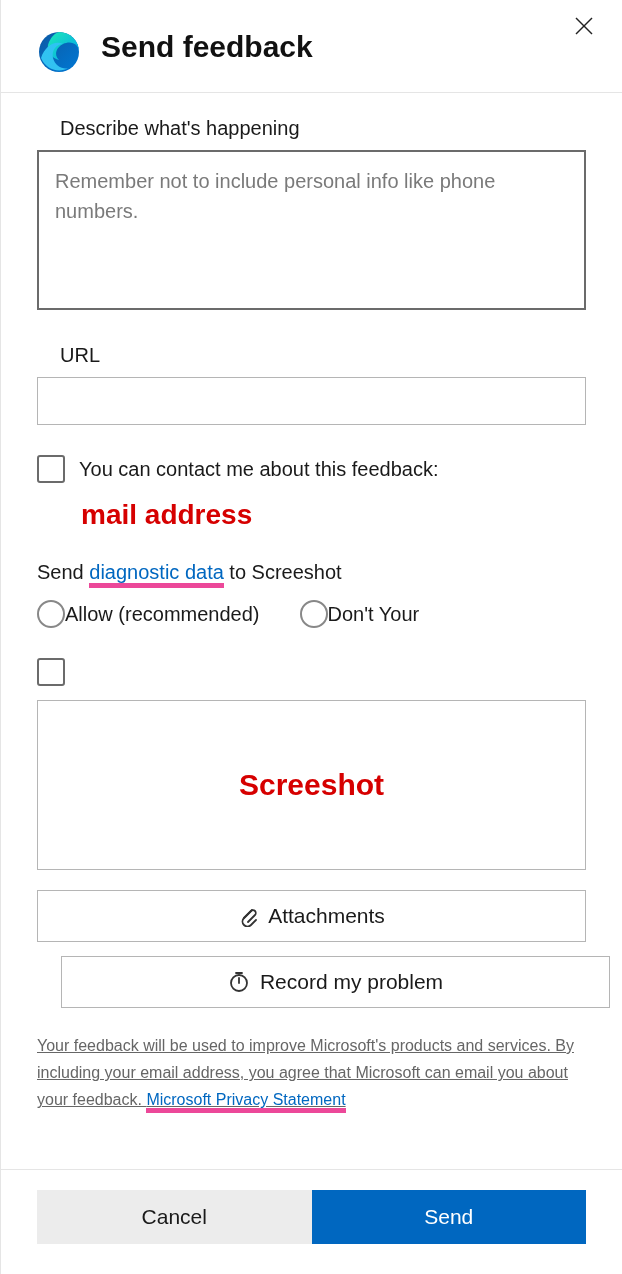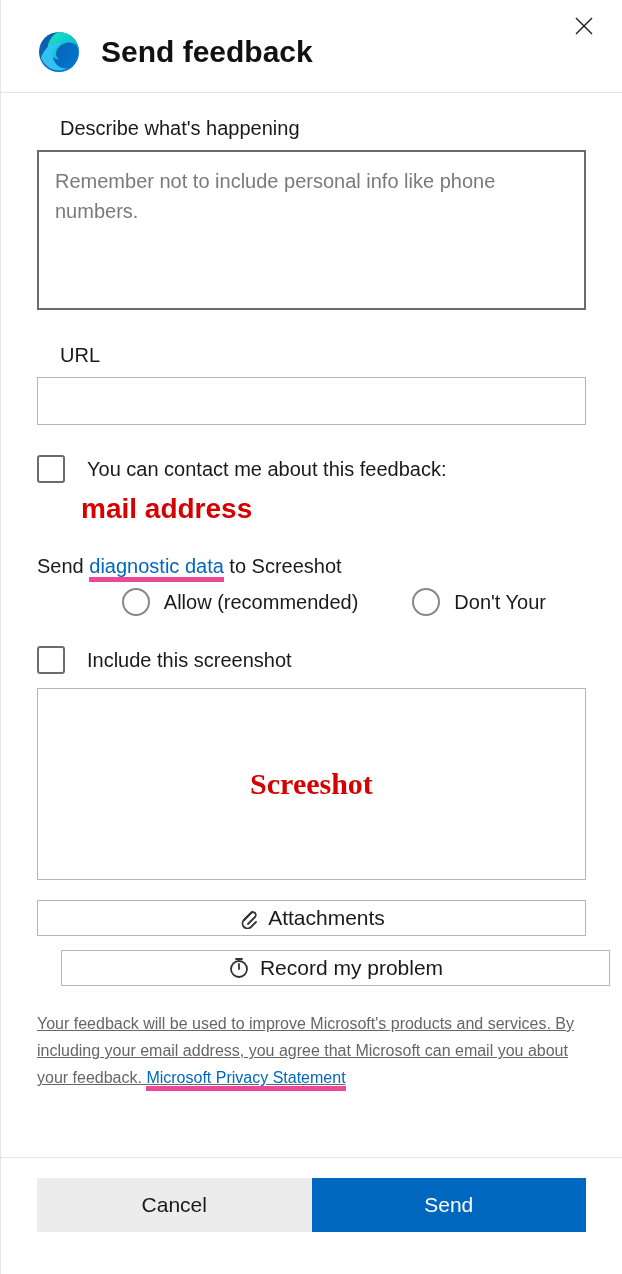--- a/index.html
+++ b/index.html
@@ -11,21 +11,20 @@
       font-family: "Segoe UI", Tahoma, Geneva, Verdana, sans-serif;
       background: #fff;
       width: 622px;
       height: 1274px;
       color: #1a1a1a;
       position: relative;
       border-left: 1px solid #e5e5e5;
     }
     .header {
       display: flex;
-      align-items: center;
       padding: 30px 56px 18px 36px;
       position: relative;
     }
     .edge-logo {
       width: 44px;
       height: 44px;
       margin-right: 20px;
       flex-shrink: 0;
     }
     .title {
@@ -80,89 +79,87 @@
       font-size: 20px;
       font-family: inherit;
       border: 1px solid #b5b5b5;
     }
     .section {
       margin-top: 30px;
     }
     .check-row {
       display: flex;
       align-items: center;
-      gap: 22px;
+      gap: 14px;
     }
     .checkbox {
       width: 28px;
       height: 28px;
       border: 2px solid #6b6b6b;
       border-radius: 3px;
       flex-shrink: 0;
       cursor: pointer;
     }
     .check-row-label {
       font-size: 20px;
       color: #1a1a1a;
     }
     .annotation-red {
       color: #d60000;
       font-size: 28px;
       font-weight: 700;
       margin-left: 44px;
-      margin-top: 10px;
+      margin-top: 16px;
     }
     .diag-label {
       font-size: 20px;
       color: #1a1a1a;
       margin-top: 30px;
     }
     .link {
       color: #0067C0;
       border-bottom: 5px solid #ec4899;
       cursor: pointer;
     }
     .radio-row {
       display: flex;
       align-items: center;
-      gap: 14px;
-      margin-top: 10px;
-      justify-content: flex-end;
+      gap: 0;
+      margin-top: 16px;
     }
     .radio {
       width: 28px;
       height: 28px;
       border: 2px solid #888;
       border-radius: 50%;
       flex-shrink: 0;
       cursor: pointer;
     }
     .radio-label {
       font-size: 20px;
       color: #1a1a1a;
       margin-right: 40px;
     }
     .screenshot-box {
       width: 100%;
-      height: 192px;
+      height: 170px;
       border: 1px solid #b5b5b5;
       margin-top: 14px;
       display: flex;
       align-items: center;
       justify-content: center;
-      font-family: Liberation Serif, serif;
     }
     .screenshot-text {
       color: #d60000;
       font-size: 30px;
       font-weight: 700;
     }
     .outline-btn {
       width: 100%;
-      height: 36px;
+      height: 52px;
       border: 1px solid #b5b5b5;
       background: #fff;
       display: flex;
       align-items: center;
       justify-content: center;
       gap: 10px;
       font-size: 21px;
       color: #1a1a1a;
       cursor: pointer;
       margin-top: 20px;
@@ -176,21 +173,21 @@
       font-size: 16px;
       color: #666;
       line-height: 1.7;
       margin-top: 24px;
       text-decoration: underline;
     }
     .footer {
       position: absolute;
       left: 0;
       right: 0;
-      bottom: 12px;
+      bottom: 0;
       padding: 20px 36px 30px 36px;
       display: flex;
       border-top: 1px solid #e5e5e5;
     }
     .btn {
       flex: 1;
       height: 54px;
       font-size: 21px;
       border: none;
       cursor: pointer;
@@ -263,21 +260,20 @@
   <div class="radio-row">
     <div class="radio"></div>
     <div class="radio-label">Allow (recommended)</div>
     <div class="radio"></div>
     <div class="radio-label">Don't Your</div>
   </div>
 
   <div class="section">
     <div class="check-row">
       <div class="checkbox"></div>
-      <div class="check-row-label">Include this screenshot</div>
     </div>
     <div class="screenshot-box">
       <div class="screenshot-text">Screeshot</div>
     </div>
   </div>
 
   <button class="outline-btn">
     <svg width="20" height="22" viewBox="0 0 20 22">
       <path d="M 14 5 L 6 13 C 4 15 4 18 6 20 C 8 22 11 22 13 20 L 18 15" fill="none" stroke="#333" stroke-width="1.8" stroke-linecap="round"></path>
       <path d="M 6 13 L 13 6 C 14 5 16 5 17 6 C 18 7 18 9 17 10 L 10 17" fill="none" stroke="#333" stroke-width="1.8" stroke-linecap="round"></path>

